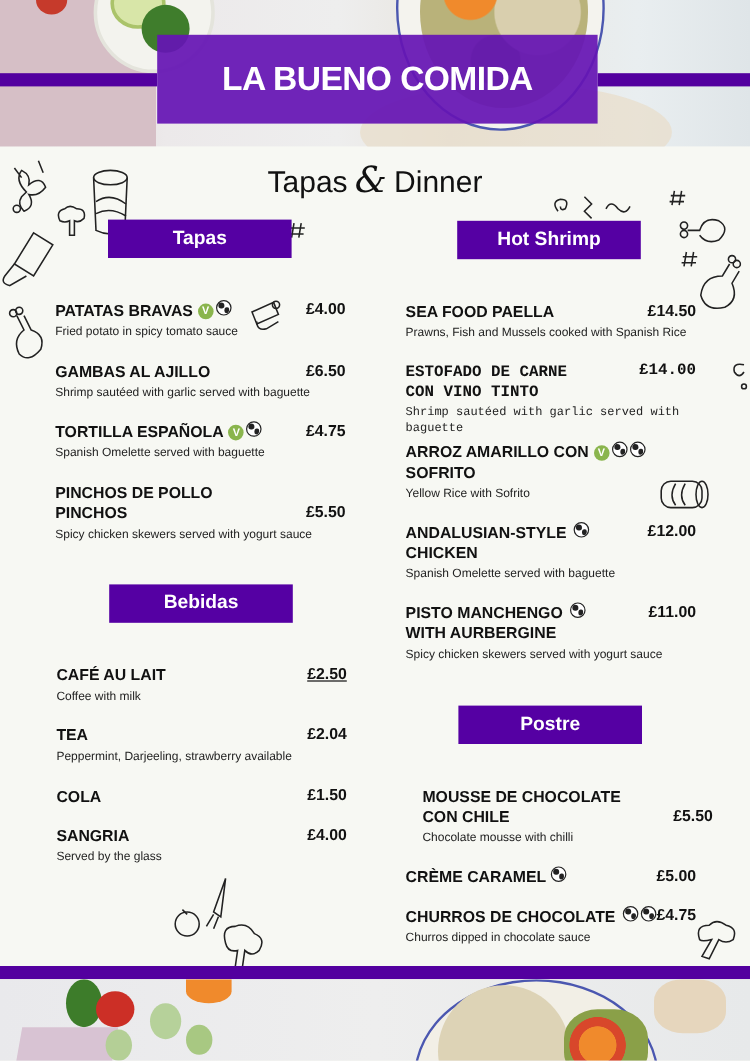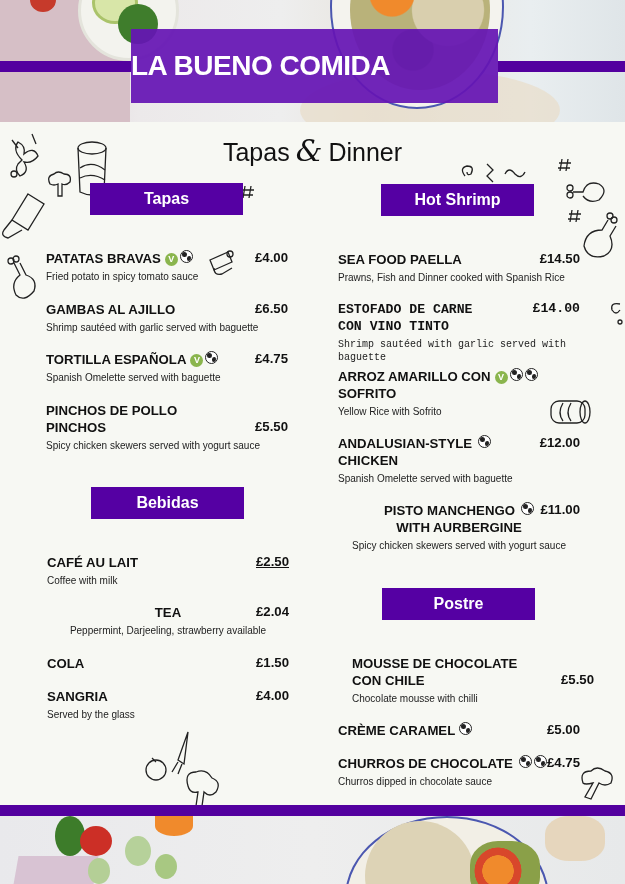--- a/index.html
+++ b/index.html
@@ -7,21 +7,21 @@
   .hero{position:absolute;left:0;top:0;width:625px;height:122px;background:linear-gradient(90deg,#d9c9cf 0%,#ece9ea 22%,#eeeeee 45%,#e8e5df 60%,#e9eef0 85%,#dfe5e8 100%);overflow:hidden;}
   .hero .napkin{position:absolute;left:0;top:0;width:130px;height:122px;background:#d6bfc6;border-radius:0 40px 0 0;}
   .hero .bowl-left{position:absolute;left:78px;top:-40px;width:95px;height:95px;border-radius:50%;background:#f3f3ee;border:3px solid #e4e4dc;}
   .hero .lime{position:absolute;left:92px;top:-18px;width:40px;height:36px;border-radius:50%;background:#d8e6a8;border:3px solid #aac36a;}
   .hero .herb{position:absolute;left:118px;top:4px;width:40px;height:40px;border-radius:50%;background:#3f7d2c;}
   .hero .tomato{position:absolute;left:30px;top:-12px;width:26px;height:24px;border-radius:50%;background:#c63a2b;}
   .hero .plate{position:absolute;left:330px;top:-95px;width:170px;height:200px;border-radius:50%;background:#f4f3ee;border:2px solid #4b57b0;}
   .hero .food{position:absolute;left:350px;top:-70px;width:140px;height:160px;border-radius:50%;background:radial-gradient(circle at 30% 40%,#f08a2c 0 16%,transparent 17%),radial-gradient(circle at 70% 50%,#d9cfae 0 28%,transparent 29%),radial-gradient(circle at 45% 75%,#6f8e38 0 14%,transparent 15%),#b9b27a;}
   .hero .mat{position:absolute;left:300px;top:70px;width:260px;height:80px;border-radius:50%;background:#e8ddc9;opacity:.7;}
   .bar-line{position:absolute;height:11px;background:#53009f;}
-  .title-box{position:absolute;left:131px;top:29px;width:367px;height:74px;background:rgba(101,20,180,.93);display:flex;align-items:center;justify-content:flex-start;}
+  .title-box{position:absolute;left:131px;top:29px;width:367px;height:74px;background:rgba(101,20,180,.93);display:flex;align-items:center;justify-content:center;}
   .title-box span{color:#fff;font-weight:bold;font-size:28px;letter-spacing:-.5px;}
   .subtitle{position:absolute;left:0;width:625px;top:133px;text-align:center;font-size:25px;color:#111;}
   .subtitle .amp{font-family:"DejaVu Serif",serif;font-style:italic;font-size:30px;margin:0 6px;}
   .sec-head{position:absolute;height:32px;background:#5500a3;color:#fff;font-weight:bold;font-size:16px;display:flex;align-items:center;justify-content:center;}
   .item{position:absolute;}
   .item .name{font-weight:bold;font-size:13.2px;line-height:17px;color:#111;}
   .item .desc{font-size:10px;color:#222;margin-top:3px;line-height:13px;}
   .item .price{position:absolute;font-weight:bold;font-size:13.2px;}
   .badge-v{display:inline-block;width:13px;height:13px;border-radius:50%;background:#8ab54d;color:#fff;font-size:9px;font-weight:bold;text-align:center;line-height:13px;vertical-align:1px;margin-left:4px;}
   .globe{display:inline-block;width:13px;height:13px;border-radius:50%;border:1.5px solid #222;box-sizing:border-box;position:relative;vertical-align:0px;margin-left:2px;overflow:hidden;background:#fff;}
@@ -166,21 +166,21 @@
 <div class="sec-head" style="left:91px;top:487px;width:153px;">
   <span>Bebidas</span>
 </div>
 
 <div class="item" style="left:47px;top:554px;width:242px;">
   <div class="name">CAFÉ AU LAIT</div>
   <div class="desc">Coffee with milk</div>
   <span class="price" style="right:0;top:0;text-decoration:underline;">£2.50</span>
 </div>
 
-<div class="item" style="left:47px;top:604px;width:242px;text-align:center;">
+<div class="item" style="left:47px;top:604px;width:242px;">
   <div class="name">TEA</div>
   <div class="desc">Peppermint, Darjeeling, strawberry available</div>
   <span class="price" style="right:0;top:0;">£2.04</span>
 </div>
 
 <div class="item" style="left:47px;top:655px;width:242px;">
   <div class="name">COLA</div>
   <span class="price" style="right:0;top:0;">£1.50</span>
 </div>
 
@@ -189,21 +189,21 @@
   <div class="desc">Served by the glass</div>
   <span class="price" style="right:0;top:0;">£4.00</span>
 </div>
 
 <div class="sec-head" style="left:381px;top:184px;width:153px;">
   <span>Hot Shrimp</span>
 </div>
 
 <div class="item" style="left:338px;top:251px;width:242px;">
   <div class="name">SEA FOOD PAELLA</div>
-  <div class="desc">Prawns, Fish and Dinner cooked with Spanish Rice</div>
+  <div class="desc">Prawns, Fish and Mussels cooked with Spanish Rice</div>
   <span class="price" style="right:0;top:0;">£14.50</span>
 </div>
 
 <div class="item" style="left:338px;top:301px;width:242px;font-family:Liberation Mono, monospace;">
   <div class="name">ESTOFADO DE CARNE</div>
   <div class="name">CON VINO TINTO</div>
   <div class="desc">Shrimp sautéed with garlic served  with baguette</div>
   <span class="price" style="right:0;top:0;">£14.00</span>
 </div>
 
@@ -213,21 +213,21 @@
   <div class="desc">Yellow Rice with Sofrito</div>
 </div>
 
 <div class="item" style="left:338px;top:435px;width:242px;">
   <div class="name"><span>ANDALUSIAN-STYLE</span><span class="globe" style="margin-left:6px;"></span></div>
   <div class="name">CHICKEN</div>
   <div class="desc">Spanish Omelette served with baguette</div>
   <span class="price" style="right:0;top:0;">£12.00</span>
 </div>
 
-<div class="item" style="left:338px;top:502px;width:242px;text-align:center;">
+<div class="item" style="left:338px;top:502px;width:242px;">
   <div class="name"><span>PISTO MANCHENGO</span><span class="globe" style="margin-left:6px;"></span></div>
   <div class="name">WITH AURBERGINE</div>
   <div class="desc">Spicy chicken skewers served with  yogurt sauce</div>
   <span class="price" style="right:0;top:0;">£11.00</span>
 </div>
 
 <div class="sec-head" style="left:382px;top:588px;width:153px;">
   <span>Postre</span>
 </div>
 

